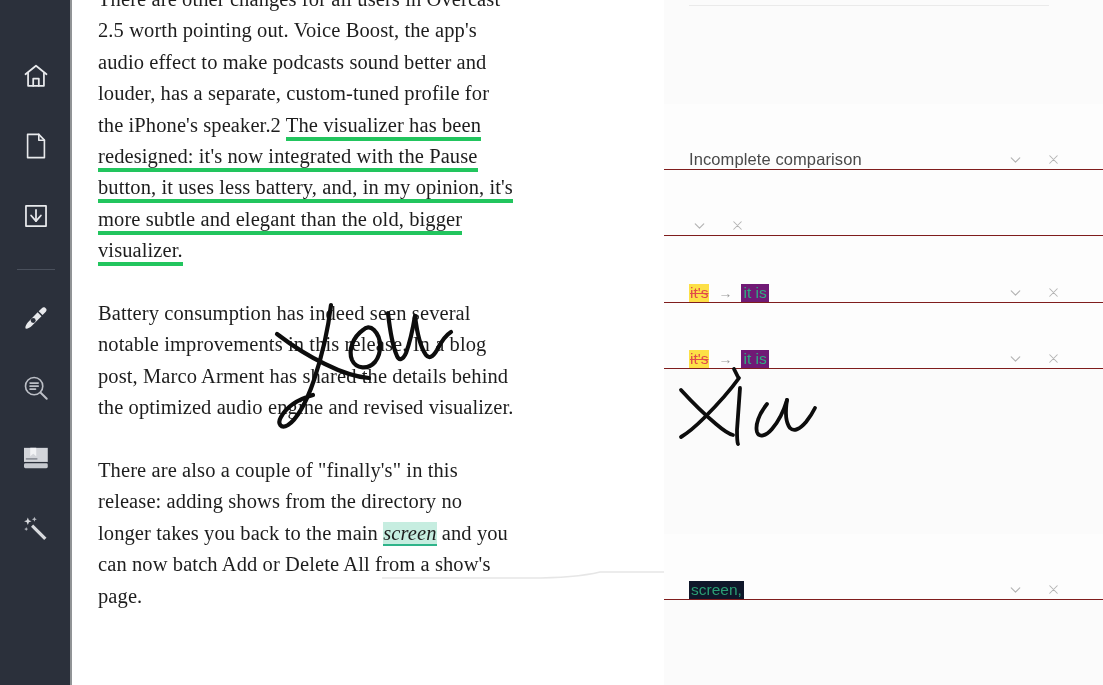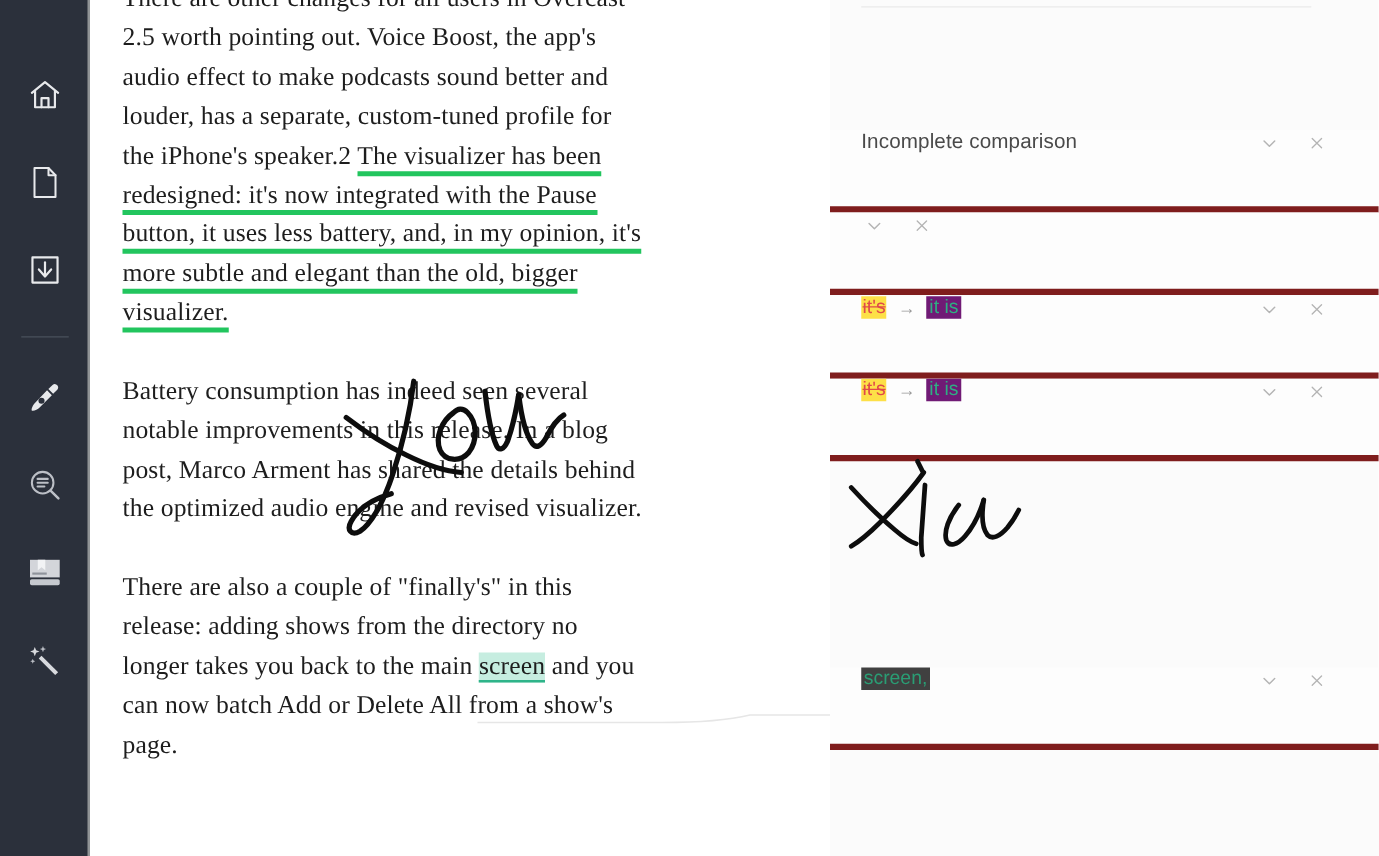--- a/index.html
+++ b/index.html
@@ -73,20 +73,21 @@
   }
   .doc-para { margin-bottom: 31.4px; }
   .u-sugg {
     border-bottom: 4px solid #22c55e;
     padding-bottom: 1px;
   }
   .hl-green {
     background: #c6ede0;
     border-bottom: 2px solid #2fb48a;
     padding-bottom: 0px;
+    font-style: italic;
   }
 
   
   .ink {
     position: absolute;
     left: 0; top: 0;
     width: 1103px; height: 685px;
     pointer-events: none;
     z-index: 9;
   }
@@ -98,23 +99,23 @@
     height: 685px;
     background: #fbfbfb;
     position: relative;
   }
   .card {
     position: absolute;
     left: 0;
     width: 439px;
     height: 66px;
     display: flex;
-    align-items: flex-start;
+    align-items: flex-end;
     background: #fdfdfd;
-    border-bottom: 5px solid #7f1d1d;
+    border-bottom: 1px solid #7f1d1d;
     padding: 0 40px 0 25px;
   }
   .card-top-edge {
     position: absolute;
     left: 25px; top: 5px;
     width: 360px; height: 1px;
     background: #eaeaea;
   }
   .card-label {
     flex: 1 1 auto;
@@ -135,21 +136,21 @@
   }
   .w-old {
     color: #e04a4a;
     text-decoration: line-through;
     text-decoration-color: #e04a4a;
     background: #fde047;
     padding: 0 1px;
   }
   .arrow { color: #9a9a9a; font-size: 14px; }
   .w-new { color: #2fae82; background: #701a75; padding: 0 2px; }
-  .w-ins { color: #2a9d74; background: #404040; padding: 0 2px; font-size: 15.5px;
+  .w-ins { color: #2a9d74; background: #0f172a; padding: 0 2px; font-size: 15.5px;
            font-family: "Liberation Sans", sans-serif; }
   .card-actions {
     display: flex;
     align-items: center;
     gap: 18px;
     flex: 0 0 auto;
   }
   .ico-btn {
     width: 20px; height: 20px;
     display: flex; align-items: center; justify-content: center;

